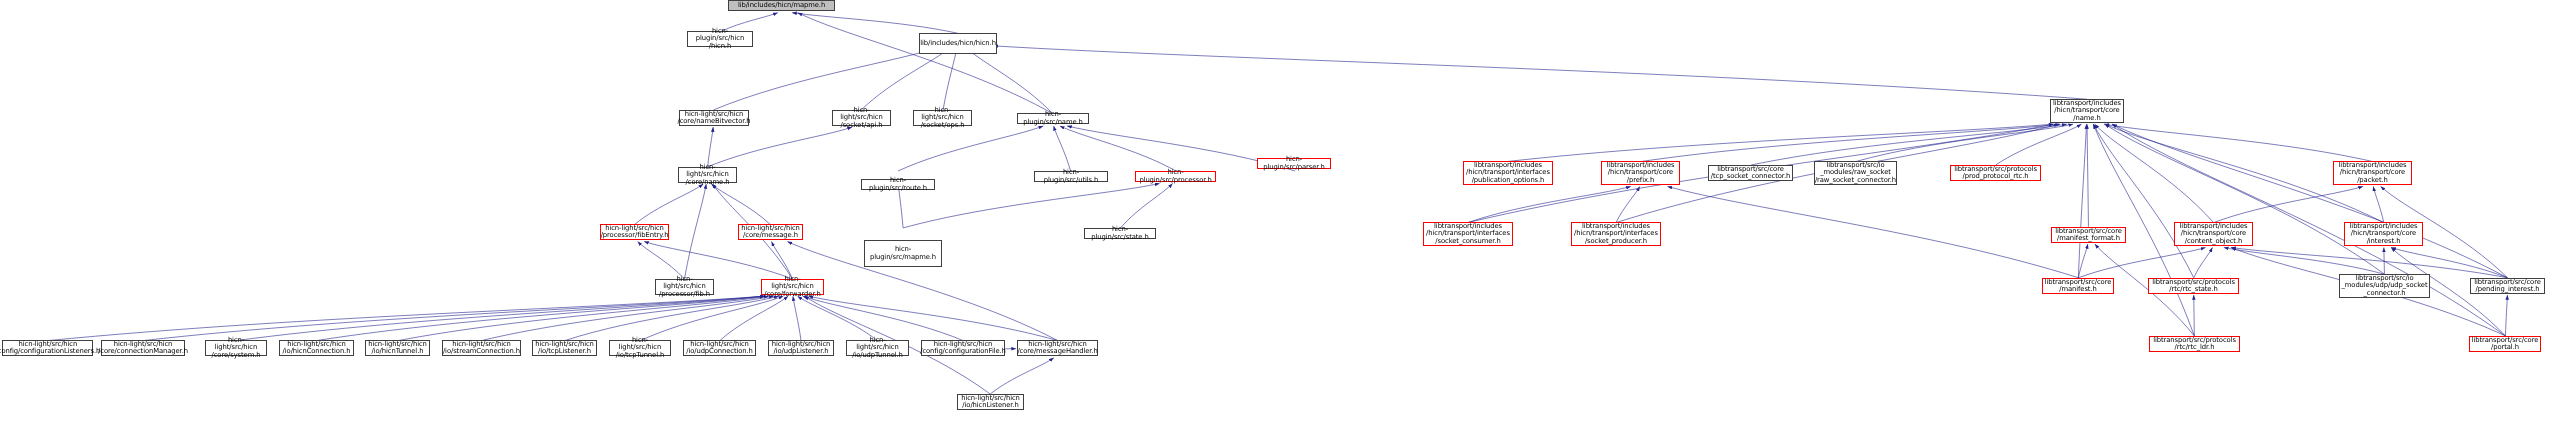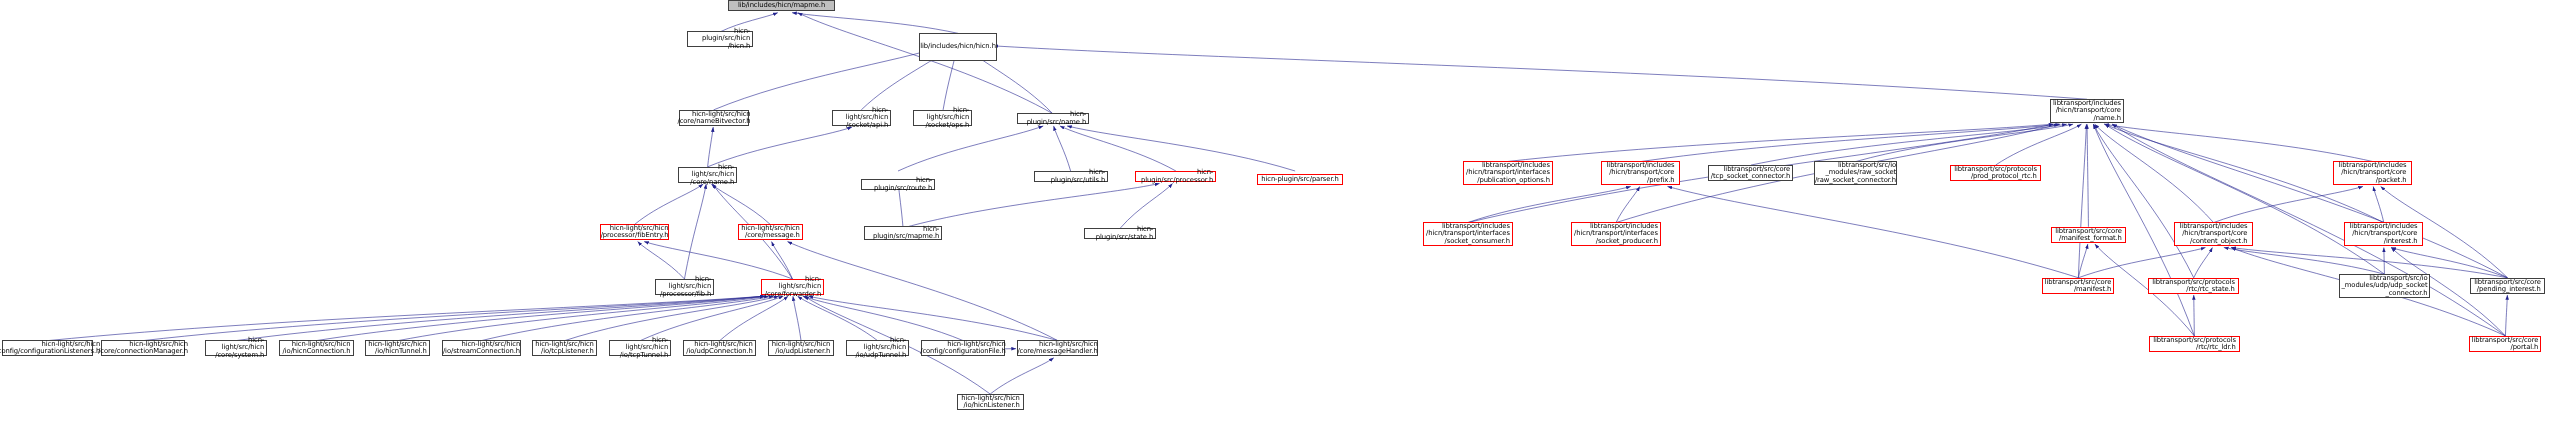--- a/index.html
+++ b/index.html
@@ -5,21 +5,21 @@
   html,body{margin:0;padding:0;background:#ffffff;}
   body{font-family:"DejaVu Sans","Liberation Sans",sans-serif;}
   #canvas{position:relative;width:2576px;height:428px;background:#fff;overflow:hidden;}
   svg.edges{position:absolute;left:0;top:0;width:2576px;height:428px;pointer-events:none;}
   .node{
     position:absolute;
     box-sizing:border-box;
     display:flex;
     align-items:center;
     justify-content:center;
-    text-align:right;
+    text-align:center;
     background:#ffffff;
     border:0.6px solid #404040;
     color:#000000;
     font-size:6.8px;
     line-height:7.5px;
     letter-spacing:-0.1px;
     white-space:pre-line;
     padding:0.6px 1.8px;
     z-index:5;
   }
@@ -112,58 +112,58 @@
         <path d="M1783.5,574 C1636.2725,532.45 1446.98,517.75 1362.85,499" fill="none" stroke="#23238e" stroke-width="1" marker-end="url(#arw)"></path>
         <path d="M1669.5,664 C1559.7785,583.16671 1418.708,540.25 1356.01,499" fill="none" stroke="#23238e" stroke-width="1" marker-end="url(#arw)"></path>
         <path d="M1669.5,664 C1707.006,634.29964 1755.228,618.25 1776.66,603" fill="none" stroke="#23238e" stroke-width="1" marker-end="url(#arw)"></path>
         <path d="M1624,587.5 C1655.15,589.369 1695.2,587.5 1713,587.5" fill="none" stroke="#23238e" stroke-width="1" marker-end="url(#arw)"></path>
       </g>
   </svg>
   <div id="node-layer">
       <div class="node root" style="left: 728px; top: 0px; width: 107px; height: 11.3px;">lib/includes/hicn/mapme.h</div>
       <div class="node" style="left: 687px; top: 31px; width: 66px; height: 16px;">hicn-plugin/src/hicn
 /hicn.h</div>
-      <div class="node" style="left: 919px; top: 33px; width: 78px; height: 28px;">lib/includes/hicn/hicn.h</div>
+      <div class="node" style="left: 919px; top: 33px; width: 78px; height: 21px;">lib/includes/hicn/hicn.h</div>
       <div class="node" style="left: 679px; top: 110px; width: 70px; height: 16px;">hicn-light/src/hicn
 /core/nameBitvector.h</div>
       <div class="node" style="left: 832px; top: 110px; width: 59px; height: 16px;">hicn-light/src/hicn
 /socket/api.h</div>
       <div class="node" style="left: 913px; top: 110px; width: 59px; height: 16px;">hicn-light/src/hicn
 /socket/ops.h</div>
       <div class="node" style="left: 1017px; top: 113px; width: 72px; height: 11.3px;">hicn-plugin/src/name.h</div>
       <div class="node" style="left: 2050px; top: 99px; width: 74px; height: 24px;">libtransport/includes
 /hicn/transport/core
 /name.h</div>
       <div class="node" style="left: 678px; top: 167px; width: 59px; height: 16px;">hicn-light/src/hicn
 /core/name.h</div>
       <div class="node" style="left: 861px; top: 171px; width: 74px; height: 11.3px; margin-top: 8px;">hicn-plugin/src/route.h</div>
       <div class="node" style="left: 1034px; top: 171px; width: 74px; height: 11.3px;">hicn-plugin/src/utils.h</div>
       <div class="node red" style="left: 1135px; top: 171px; width: 81px; height: 11.3px;">hicn-plugin/src/processor.h</div>
-      <div class="node red" style="left: 1257px; top: 174px; width: 86px; height: 11.3px;">hicn-plugin/src/parser.h</div>
+      <div class="node red" style="left: 1257px; top: 158px; width: 74px; height: 11.3px;">hicn-plugin/src/parser.h</div>
       <div class="node red" style="left: 1463px; top: 161px; width: 90px; height: 24px;">libtransport/includes
 /hicn/transport/interfaces
 /publication_options.h</div>
       <div class="node red" style="left: 1601px; top: 161px; width: 79px; height: 24px;">libtransport/includes
 /hicn/transport/core
 /prefix.h</div>
       <div class="node" style="left: 1708px; top: 165px; width: 85px; height: 16px;">libtransport/src/core
 /tcp_socket_connector.h</div>
       <div class="node" style="left: 1814px; top: 161px; width: 83px; height: 24px;">libtransport/src/io
 _modules/raw_socket
 /raw_socket_connector.h</div>
       <div class="node red" style="left: 1950px; top: 165px; width: 91px; height: 16px;">libtransport/src/protocols
 /prod_protocol_rtc.h</div>
       <div class="node red" style="left: 2333px; top: 161px; width: 79px; height: 24px;">libtransport/includes
 /hicn/transport/core
 /packet.h</div>
       <div class="node red" style="left: 600px; top: 224px; width: 69px; height: 16px;">hicn-light/src/hicn
 /processor/fibEntry.h</div>
       <div class="node red" style="left: 738px; top: 224px; width: 65px; height: 16px;">hicn-light/src/hicn
 /core/message.h</div>
-      <div class="node" style="left: 864px; top: 226px; width: 78px; height: 14px;">hicn-plugin/src/mapme.h</div>
+      <div class="node" style="left: 864px; top: 240px; width: 78px; height: 27px;">hicn-plugin/src/mapme.h</div>
       <div class="node" style="left: 1084px; top: 228px; width: 72px; height: 11.3px;">hicn-plugin/src/state.h</div>
       <div class="node red" style="left: 1423px; top: 222px; width: 90px; height: 24px;">libtransport/includes
 /hicn/transport/interfaces
 /socket_consumer.h</div>
       <div class="node red" style="left: 1571px; top: 222px; width: 90px; height: 24px;">libtransport/includes
 /hicn/transport/interfaces
 /socket_producer.h</div>
       <div class="node red" style="left: 2051px; top: 227px; width: 75px; height: 16px;">libtransport/src/core
 /manifest_format.h</div>
       <div class="node red" style="left: 2174px; top: 222px; width: 79px; height: 24px;">libtransport/includes

